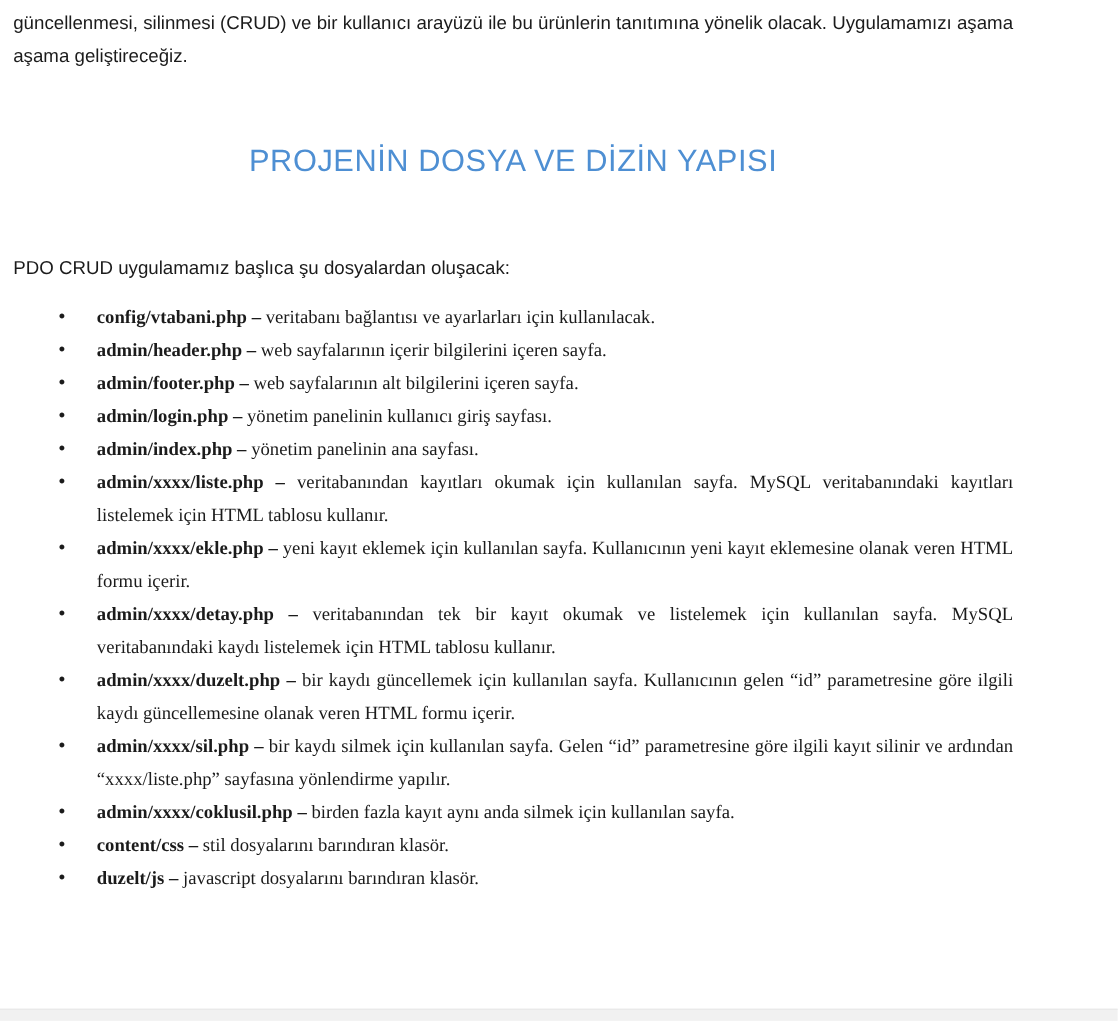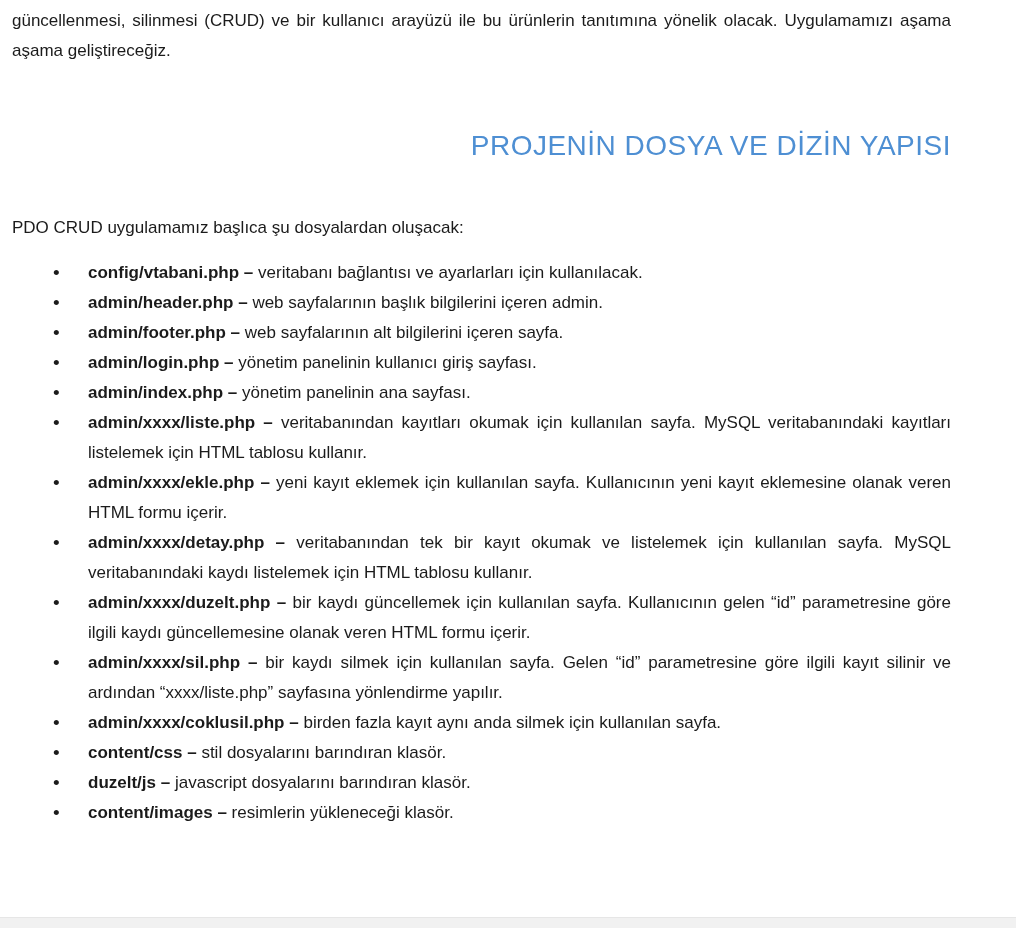--- a/index.html
+++ b/index.html
@@ -11,53 +11,54 @@
     width: 1016px;
     height: 928px;
     position: relative;
     overflow: hidden;
     font-family: "Liberation Sans", sans-serif;
     color: #1b1b1b;
   }
   .page {
     position: absolute;
     inset: 0;
-    padding: 6px 65px 0 12px;
+    padding: 6px 95px 0 12px;
     box-sizing: border-box;
   }
   .para {
     margin: 0;
     font-size: 17px;
     line-height: 30px;
   }
   .justify {
     text-align: justify;
   }
   .title {
     margin: 59px 0 0 0;
     font-size: 28px;
     font-weight: 400;
     line-height: 42px;
-    text-align: right;
+    text-align: center;
     letter-spacing: 0.5px;
   }
   .list-intro {
-    margin-top: 46px;
+    margin-top: 62px;
   }
   .file-list {
     list-style: none;
     margin: 15px 0 0 0;
     padding: 0;
   }
   .file-item {
     position: relative;
     padding-left: 76px;
     font-size: 17px;
     line-height: 30px;
     text-align: justify;
+    font-family: Liberation Serif, serif;
   }
   .file-item::before {
     content: attr(data-bullet);
     position: absolute;
     left: 41px;
     top: 0;
     font-size: 19px;
     line-height: 30px;
     color: #1b1b1b;
   }
@@ -84,30 +85,29 @@
 <div class="page">
 
   <p class="para justify">güncellenmesi, silinmesi (CRUD) ve bir kullanıcı arayüzü ile bu ürünlerin tanıtımına yönelik olacak. Uygulamamızı aşama aşama geliştireceğiz.</p>
 
   <h1 class="title" style="color: rgb(78, 143, 211);">PROJENİN DOSYA VE DİZİN YAPISI</h1>
 
   <p class="para list-intro">PDO CRUD uygulamamız başlıca şu dosyalardan oluşacak:</p>
 
   <ul class="file-list" id="file-list">
       <li class="file-item" data-bullet="•"><b class="file-name">config/vtabani.php</b><span class="sep"> – </span><span class="file-desc">veritabanı bağlantısı ve ayarlarları için kullanılacak.</span></li>
-      <li class="file-item" data-bullet="•"><b class="file-name">admin/header.php</b><span class="sep"> – </span><span class="file-desc">web sayfalarının başlık bilgilerini içeren admin.</span></li>
+      <li class="file-item" data-bullet="•"><b class="file-name">admin/header.php</b><span class="sep"> – </span><span class="file-desc">web sayfalarının içerir bilgilerini içeren sayfa.</span></li>
       <li class="file-item" data-bullet="•"><b class="file-name">admin/footer.php</b><span class="sep"> – </span><span class="file-desc">web sayfalarının alt bilgilerini içeren sayfa.</span></li>
       <li class="file-item" data-bullet="•"><b class="file-name">admin/login.php</b><span class="sep"> – </span><span class="file-desc">yönetim panelinin kullanıcı giriş sayfası.</span></li>
       <li class="file-item" data-bullet="•"><b class="file-name">admin/index.php</b><span class="sep"> – </span><span class="file-desc">yönetim panelinin ana sayfası.</span></li>
       <li class="file-item" data-bullet="•"><b class="file-name">admin/xxxx/liste.php</b><span class="sep"> – </span><span class="file-desc">veritabanından kayıtları okumak için kullanılan sayfa. MySQL veritabanındaki kayıtları listelemek için HTML tablosu kullanır.</span></li>
       <li class="file-item" data-bullet="•"><b class="file-name">admin/xxxx/ekle.php</b><span class="sep"> – </span><span class="file-desc">yeni kayıt eklemek için kullanılan sayfa. Kullanıcının yeni kayıt eklemesine olanak veren HTML formu içerir.</span></li>
       <li class="file-item" data-bullet="•"><b class="file-name">admin/xxxx/detay.php</b><span class="sep"> – </span><span class="file-desc">veritabanından tek bir kayıt okumak ve listelemek için kullanılan sayfa. MySQL veritabanındaki kaydı listelemek için HTML tablosu kullanır.</span></li>
       <li class="file-item" data-bullet="•"><b class="file-name">admin/xxxx/duzelt.php</b><span class="sep"> – </span><span class="file-desc">bir kaydı güncellemek için kullanılan sayfa. Kullanıcının gelen “id” parametresine göre ilgili kaydı güncellemesine olanak veren HTML formu içerir.</span></li>
       <li class="file-item" data-bullet="•"><b class="file-name">admin/xxxx/sil.php</b><span class="sep"> – </span><span class="file-desc">bir kaydı silmek için kullanılan sayfa. Gelen “id” parametresine göre ilgili kayıt silinir ve ardından  “xxxx/liste.php” sayfasına yönlendirme yapılır.</span></li>
       <li class="file-item" data-bullet="•"><b class="file-name">admin/xxxx/coklusil.php</b><span class="sep"> – </span><span class="file-desc">birden fazla kayıt aynı anda silmek için kullanılan sayfa.</span></li>
       <li class="file-item" data-bullet="•"><b class="file-name">content/css</b><span class="sep"> – </span><span class="file-desc">stil dosyalarını barındıran klasör.</span></li>
       <li class="file-item" data-bullet="•"><b class="file-name">duzelt/js</b><span class="sep"> – </span><span class="file-desc">javascript dosyalarını barındıran klasör.</span></li>
-      <li class="file-item" data-bullet="•"><b class="file-name">content/images</b><span class="sep"> – </span><span class="file-desc">resimlerin yükleneceği klasör.</span></li>
     </ul>
 
   <div class="page-edge"></div>
 
 </div>
 
 </body></html>

